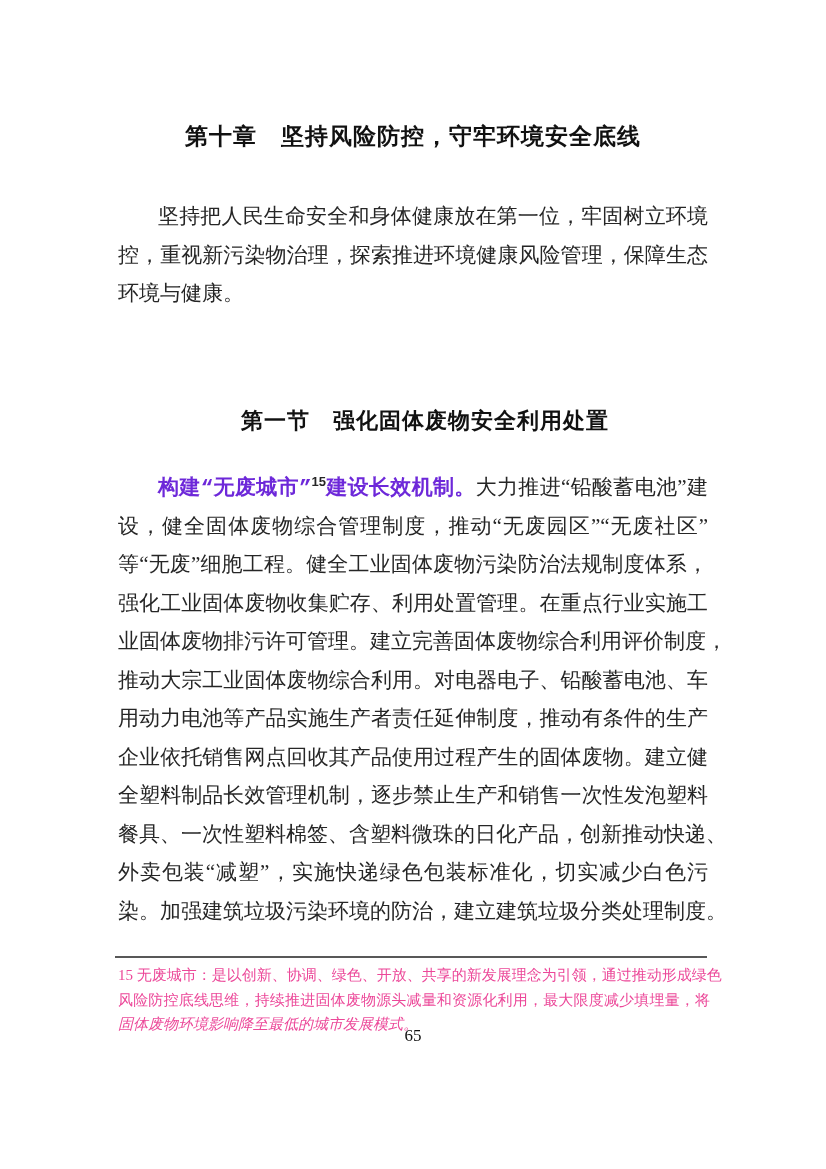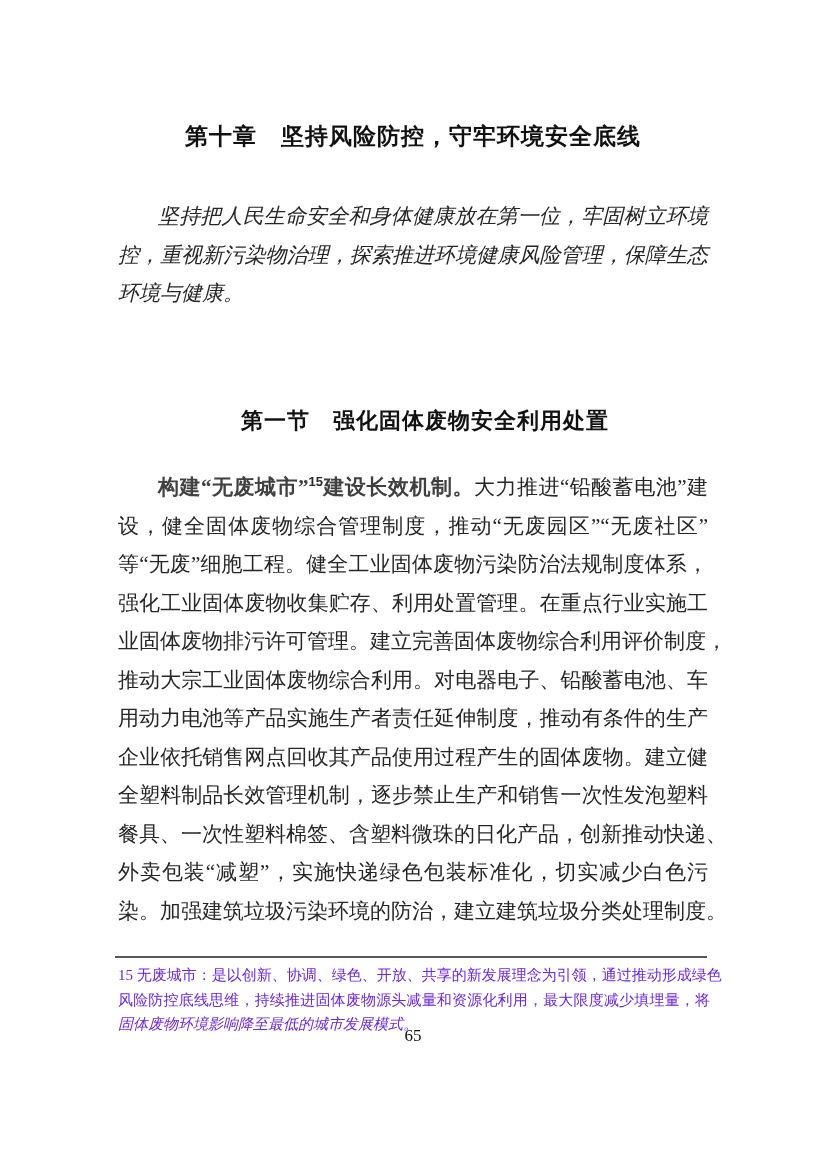--- a/index.html
+++ b/index.html
@@ -41,40 +41,40 @@
     margin: 12px;
     text-align: center;
     font-family: "Liberation Sans", sans-serif;
     font-size: 22px;
     font-weight: bold;
     line-height: 30px;
     letter-spacing: 1px;
     color: #111111;
   }
   .para { position: absolute; left: 0; width: 590px; }
-  .intro { top: 197px; font-style: italic; }
+  .intro { top: 197px; }
   .main-para { top: 468px; }
   .body-line {
     font-family: "Liberation Serif", serif;
     font-size: 21px;
     line-height: 38.5px;
     color: #262626;
     text-align: justify;
     text-align-last: justify;
     height: 38.5px;
     white-space: nowrap;
   }
   .intro .body-line:first-child { text-indent: 40px; }
   .intro .body-line:last-child,
   .main-lines .body-line:last-child { text-align-last: left; }
   .first-line { text-indent: 40px; }
   .bold-lead {
-    font-family: Liberation Serif, serif;
+    font-family: Liberation Mono, monospace;
     font-weight: bold;
-    color: #404040;
+    color: #6d28d9;
   }
   .fn-ref {
     font-family: "Liberation Sans", sans-serif;
     font-weight: bold;
     font-size: 13px;
     line-height: 0;
     vertical-align: super;
   }
   .fn-divider {
     position: absolute;
@@ -82,21 +82,21 @@
     top: 956px;
     width: 592px;
     height: 2.4px;
     background: #585858;
   }
   .footnote { position: absolute; top: 963px; left: 0; width: 592px; }
   .fn-line {
     font-family: "Liberation Serif", serif;
     font-size: 15px;
     line-height: 24.6px;
-    color: #6d28d9;
+    color: #ec4899;
     text-align: justify;
     text-align-last: justify;
     white-space: nowrap;
   }
   .footnote .fn-line:last-child { text-align-last: left; font-style: italic; }
   .page-number {
     position: absolute;
     top: 1026px;
     left: 0;
     width: 590px;

